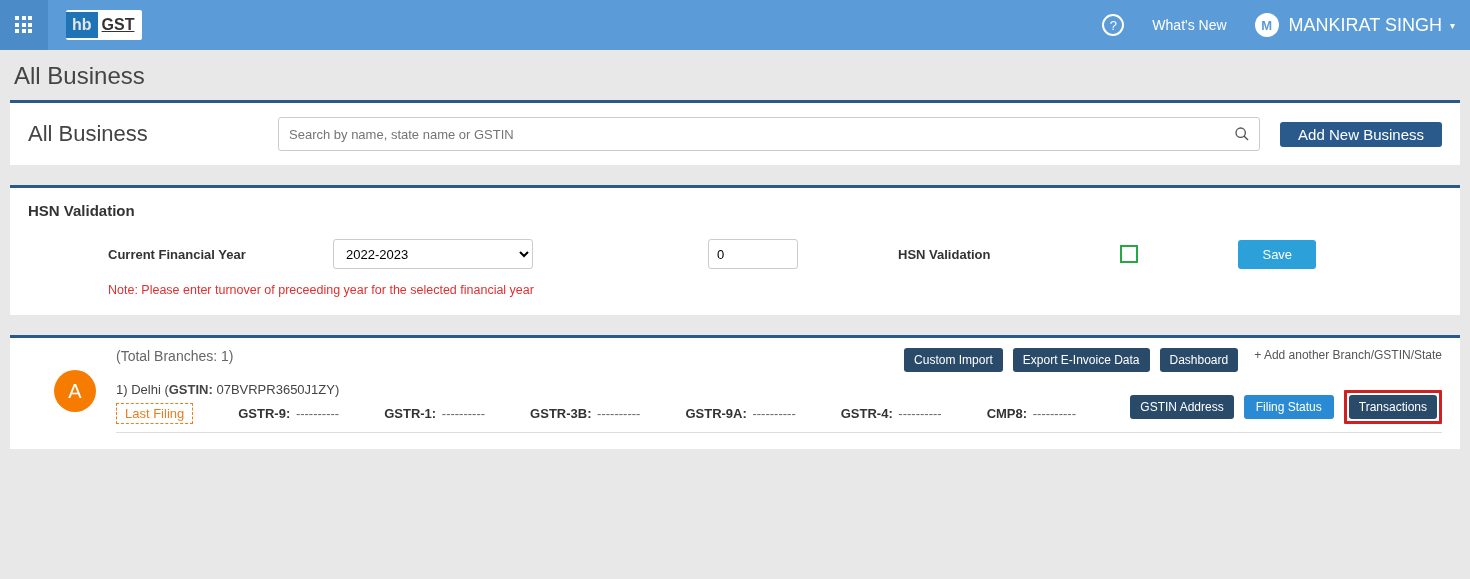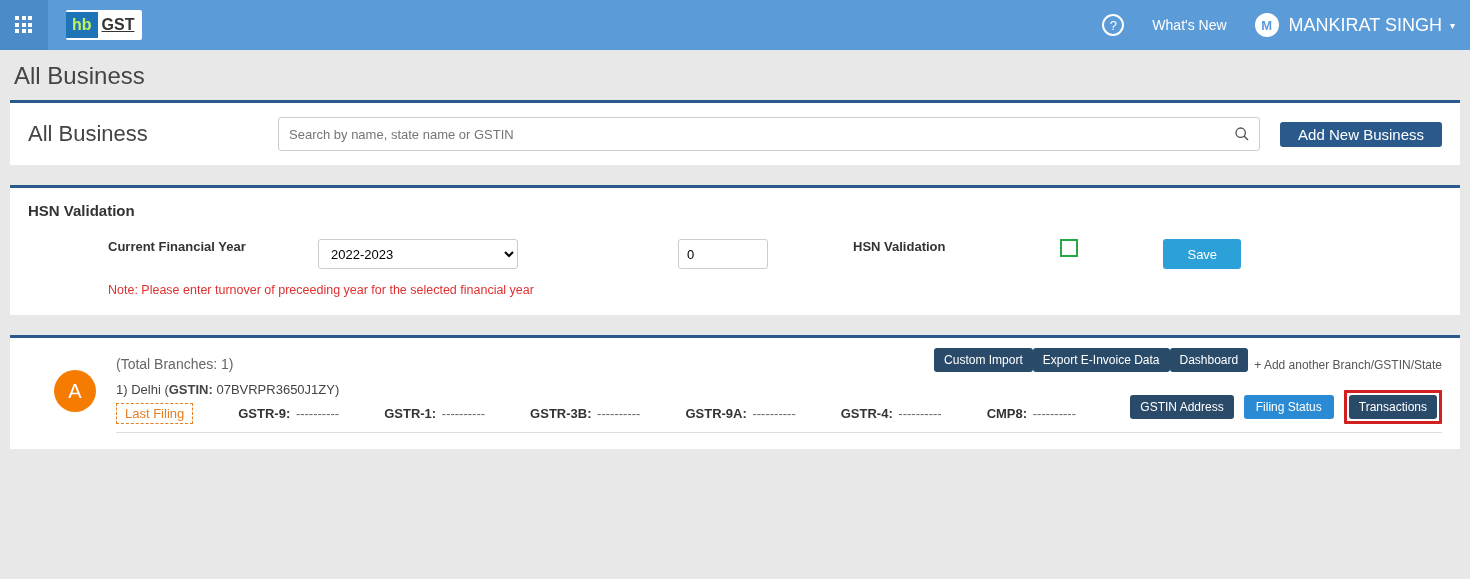--- a/index.html
+++ b/index.html
@@ -32,21 +32,21 @@
   .logo-box {
     margin-left: 18px;
     display:flex;
     align-items:center;
     background:#fff;
     border-radius:2px;
     height:30px;
   }
   .logo-hb {
     background:#1f73b7;
-    color:#bef264;
+    color:#e5e5e5;
     font-weight:bold;
     font-size:16px;
     padding:4px 6px;
   }
   .logo-gst {
     background:#fff;
     color:#333;
     font-weight:600;
     font-size:16px;
     padding:4px 8px 4px 4px;
@@ -108,21 +108,22 @@
     color:#fff;
     font-size:15px;
     border:none;
     padding:4px 18px;
     border-radius:3px;
     cursor:pointer;
   }
   .hsn-title { font-size:15px; color:#333; font-weight:600; padding-bottom:14px;}
   .hsn-row {
     display:flex;
-    gap:30px;
+    align-items:center;
+    gap:45px;
     padding:6px 80px 6px 80px;
   }
   .hsn-label { font-size:13px; font-weight:600; width:180px;}
   .fy-select {
     width:200px; height:30px;
     border:1px solid #ccc;
     border-radius:3px;
     font-size:13px;
     padding:0 8px;
     background:#fff;
@@ -143,21 +144,21 @@
   .note { color:#e03030; font-size:12.5px; padding:8px 80px 4px 80px;}
   .biz-card { padding:10px 18px 16px 18px; display:flex; gap:20px;}
   .biz-avatar {
     width:42px; height:42px; border-radius:50%; background:#f57c00; color:#fff;
     display:flex; align-items:center; justify-content:center; font-size:20px; font-weight:500;
     margin-top:22px; flex-shrink:0;
     margin-left:26px;
   }
   .biz-content { flex:1; }
   .biz-header {
-    display:flex; align-items:flex-end; 
+    display:flex; align-items:flex-start; gap:10px;
   }
   .biz-branches { font-size:14px; color:#666; flex:1;}
   .pill-dark {
     background:#2a4a6a; color:#fff; border:none; font-size:12px; padding:5px 10px; border-radius:3px; cursor:pointer;
   }
   .add-branch-link { font-size:12px; color:#555; cursor:pointer; margin-left:6px;}
   .branch-line { font-size:13px; color:#444; margin-top:10px;}
   .branch-line b { font-weight:700;}
   .filing-row {
     display:flex; align-items:center; gap:45px; margin-top:6px; font-size:13px; color:#333;

